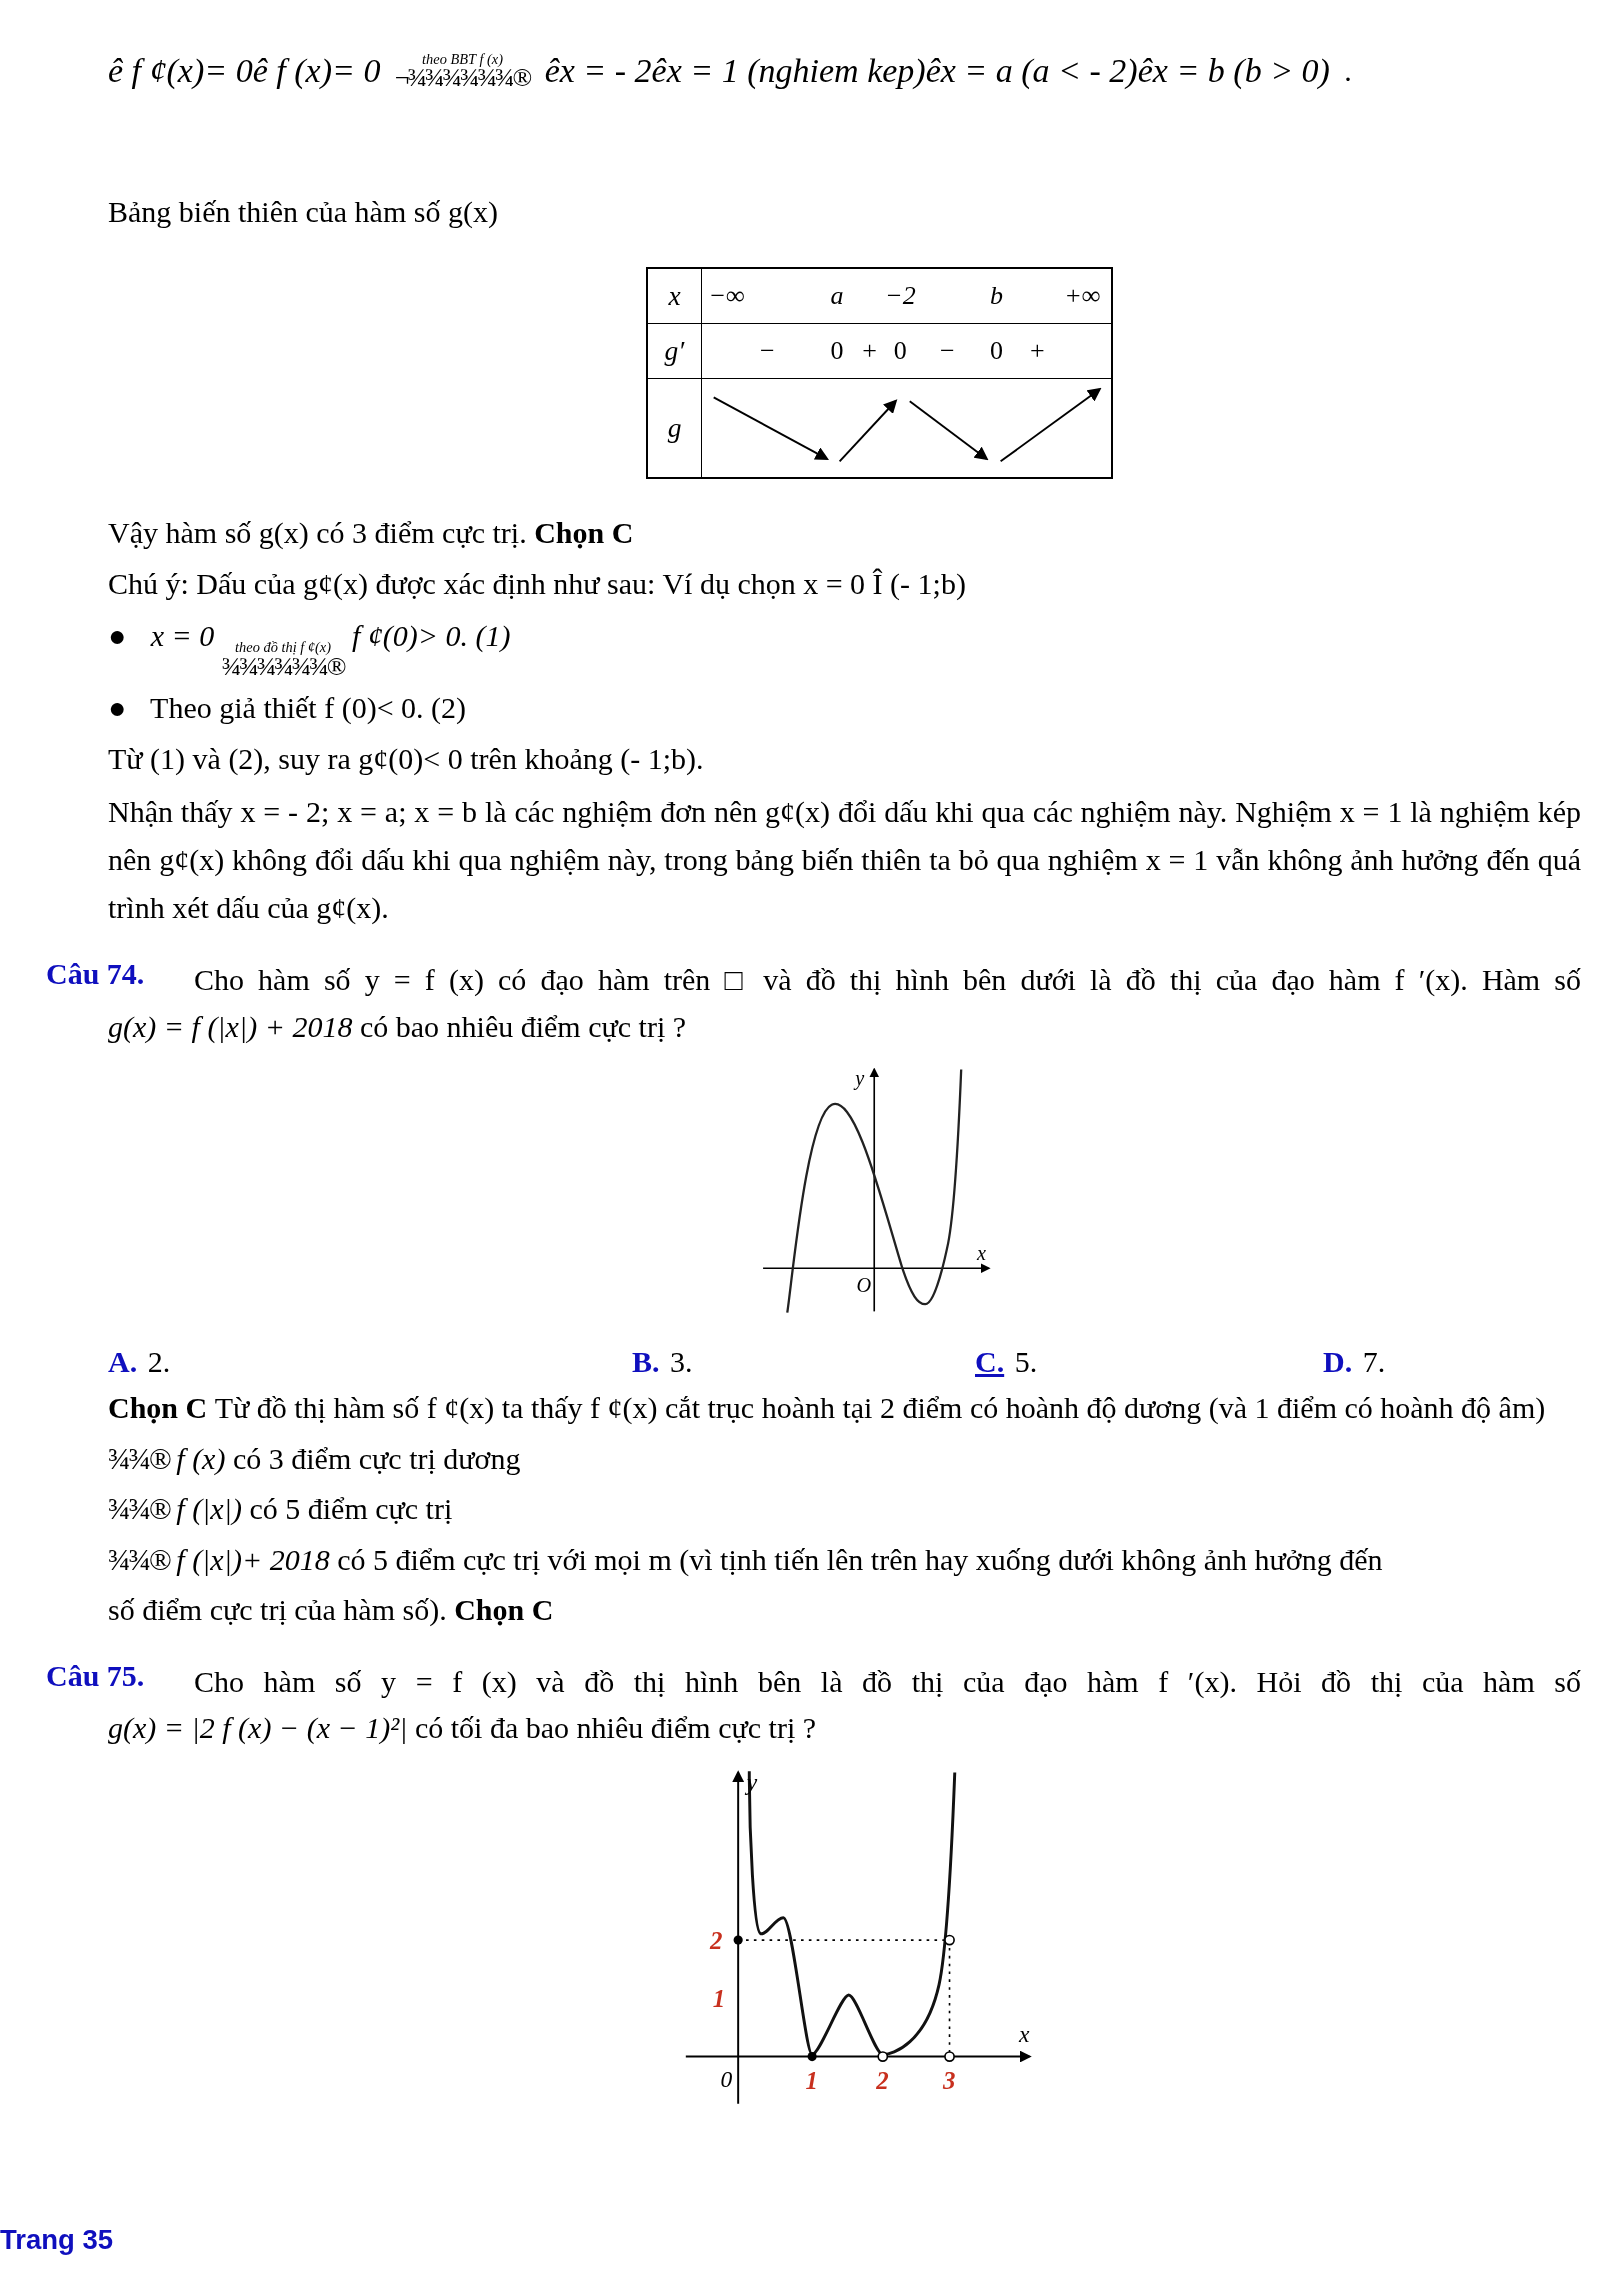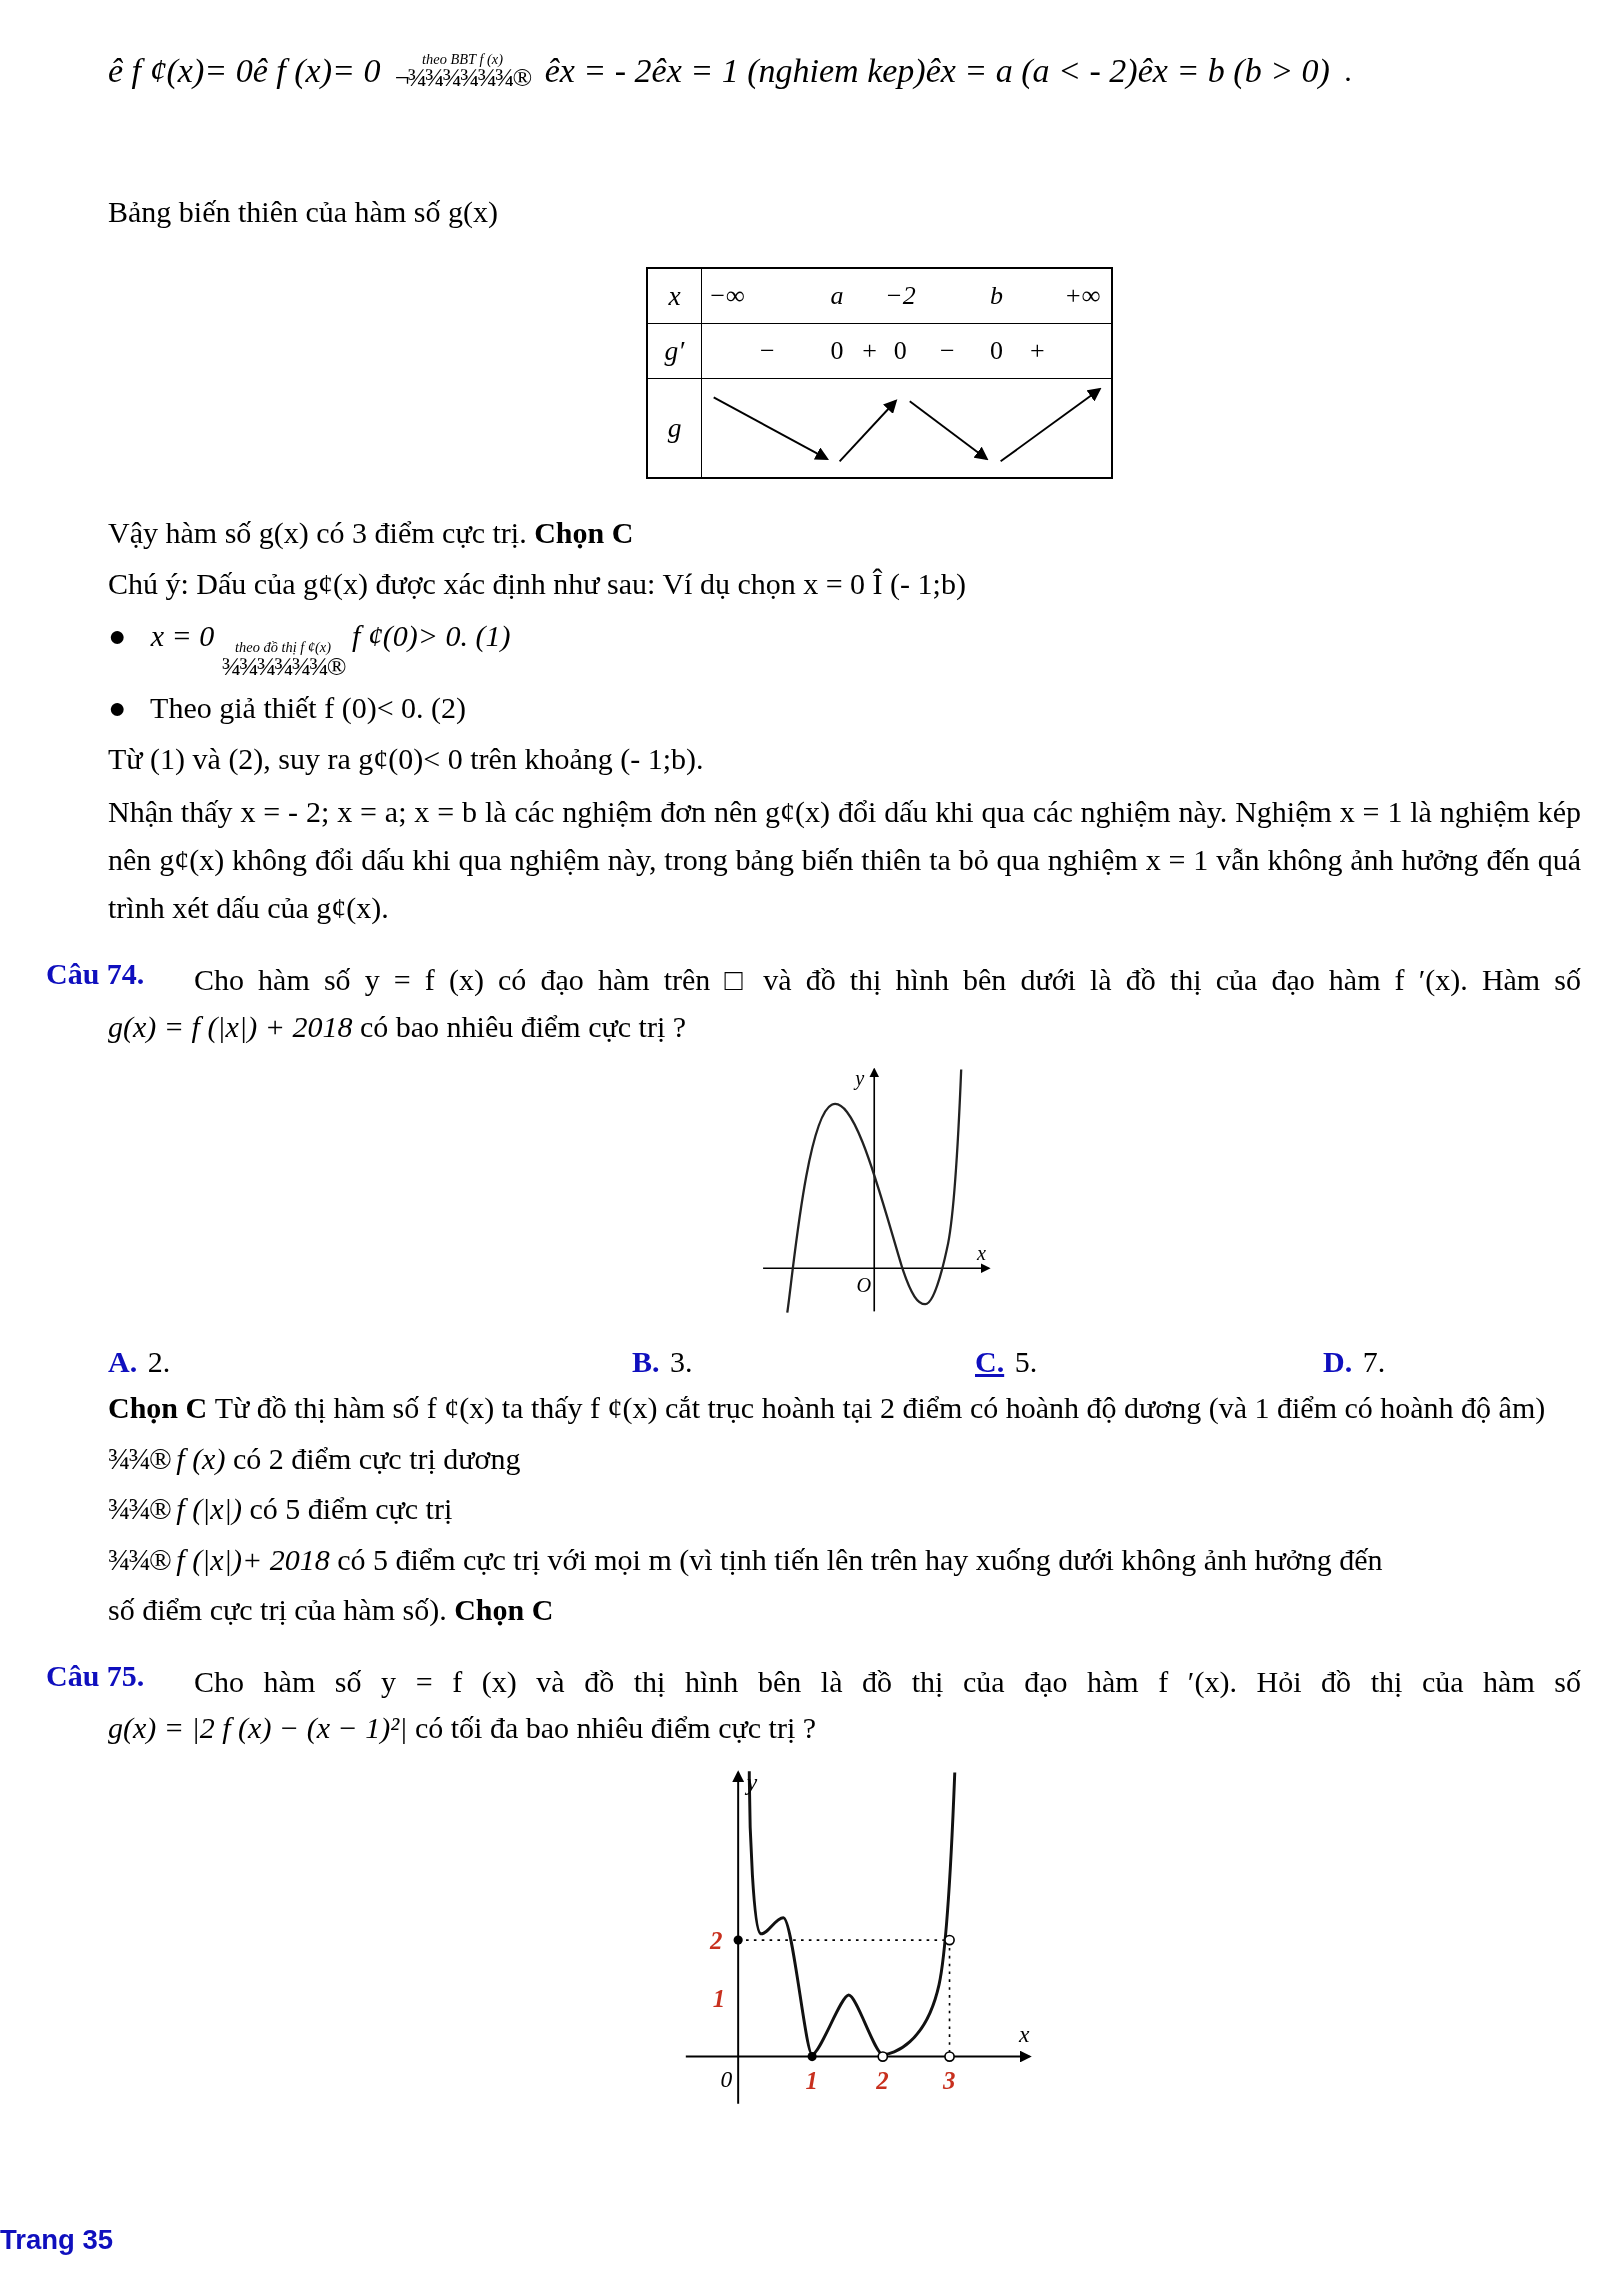--- a/index.html
+++ b/index.html
@@ -177,21 +177,21 @@
         <span class="opt o-c"><b class="blue ul">C.</b><span>5.</span></span>
         <span class="opt o-d"><b class="blue">D.</b><span>7.</span></span>
       </div>
 
 
       <div class="para">
         <b>Chọn C </b><span>Từ đồ thị hàm số f ¢(x) ta thấy f ¢(x) cắt trục hoành tại 2 điểm có hoành độ dương (và 1 điểm có hoành độ âm)</span>
       </div>
 
       <div class="arrow-line">
-        <span class="apre">¾¾®</span><i class="math">f (x)</i><span> có 2 điểm cực trị dương</span>
+        <span class="apre">¾¾®</span><i class="math">f (x)</i><span> có 3 điểm cực trị dương</span>
       </div>
       <div class="arrow-line">
         <span class="apre">¾¾®</span><i class="math">f (|x|)</i><span> có 5 điểm cực trị</span>
       </div>
       <div class="arrow-line">
         <span class="apre">¾¾®</span><i class="math">f (|x|)+ 2018</i><span> có 5 điểm cực trị với mọi m (vì tịnh tiến lên trên hay xuống dưới không ảnh hưởng đến</span>
       </div>
       <div class="arrow-line">
         <span>số điểm cực trị của hàm số). </span><b>Chọn C</b>
       </div>

